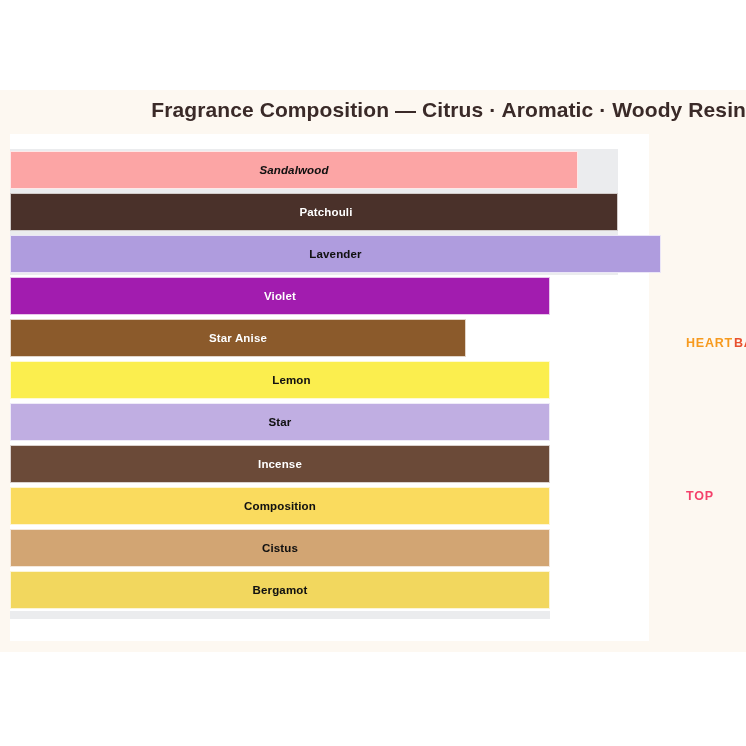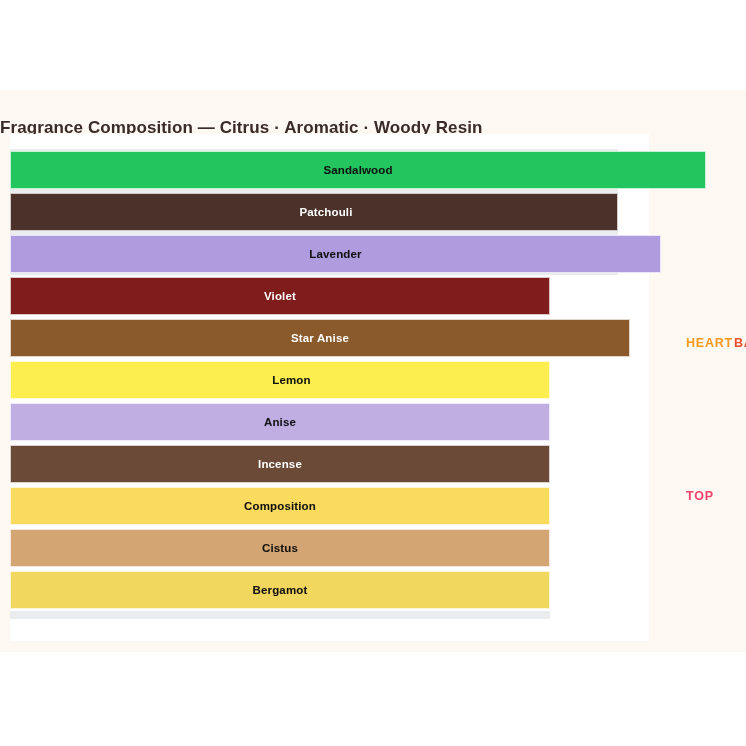--- a/index.html
+++ b/index.html
@@ -11,25 +11,24 @@
   }
   #stage{position:relative;width:746px;height:746px;}
 
   
   .figure{
     position:absolute;left:0;top:90px;width:746px;height:562px;
     background:#FDF8F1;
   }
   .title{
     position:absolute;left:0;top:98px;width:746px;
-    text-align:left;
-    font-size:17px;font-weight:bold;color:#3a2a28;
+    text-align:right;
+    font-size:21px;font-weight:bold;color:#3a2a28;
     letter-spacing:.1px;
     white-space:nowrap;
-    margin-top:20px;
   }
   
   .panel{
     position:absolute;left:10px;top:134px;width:639px;height:507px;
     background:#ffffff;
   }
   
   .bars{position:absolute;left:10px;top:134px;width:639px;height:507px;}
   .track{
     position:absolute;left:0;height:42px;
@@ -58,42 +57,42 @@
 <div id="stage">
 
   <div class="figure"></div>
 
   <div class="title">Fragrance Composition — Citrus · Aromatic · Woody Resin</div>
 
   <div class="panel"></div>
 
   <div class="bars" id="bars">
       <div class="track" style="top: 15px; width: 608px;"></div>
-      <div class="bar" style="top: 17px; width: 696px; background: #22c55e;">
+      <div class="bar" style="top: 17px; width: 568px; background: #fca5a5; font-style: italic;">
         <span style="color: rgb(17, 17, 17);">Sandalwood</span>
       </div>
       <div class="track" style="top: 57px; width: 608px;"></div>
       <div class="bar" style="top: 59px; width: 608px; background: rgb(74, 49, 42); padding-left: 24px;">
         <span style="color: rgb(255, 255, 255);">Patchouli</span>
       </div>
       <div class="track" style="top: 99px; width: 608px;"></div>
       <div class="bar" style="top: 101px; width: 651px; background: rgb(175, 156, 222);">
         <span style="color: rgb(17, 17, 17);">Lavender</span>
       </div>
-      <div class="bar" style="top: 143px; width: 540px; background: #7f1d1d;">
+      <div class="bar" style="top: 143px; width: 540px; background: #a21caf;">
         <span style="color: rgb(255, 255, 255);">Violet</span>
       </div>
-      <div class="bar" style="top: 185px; width: 620px; background: rgb(139, 90, 43);">
+      <div class="bar" style="top: 185px; width: 456px; background: rgb(139, 90, 43);">
         <span style="color: rgb(255, 255, 255);">Star Anise</span>
       </div>
       <div class="bar" style="top: 227px; width: 540px; background: rgb(251, 238, 78); padding-left: 23px;">
         <span style="color: rgb(17, 17, 17);">Lemon</span>
       </div>
       <div class="bar" style="top: 269px; width: 540px; background: rgb(192, 174, 226);">
-        <span style="color: rgb(17, 17, 17);">Anise</span>
+        <span style="color: rgb(17, 17, 17);">Star</span>
       </div>
       <div class="bar" style="top: 311px; width: 540px; background: rgb(107, 74, 56);">
         <span style="color: rgb(255, 255, 255);">Incense</span>
       </div>
       <div class="bar" style="top: 353px; width: 540px; background: rgb(250, 219, 94);">
         <span style="color: rgb(17, 17, 17);">Composition</span>
       </div>
       <div class="bar" style="top: 437px; width: 540px; background: rgb(242, 215, 94);">
         <span style="color: rgb(17, 17, 17);">Bergamot</span>
       </div>

